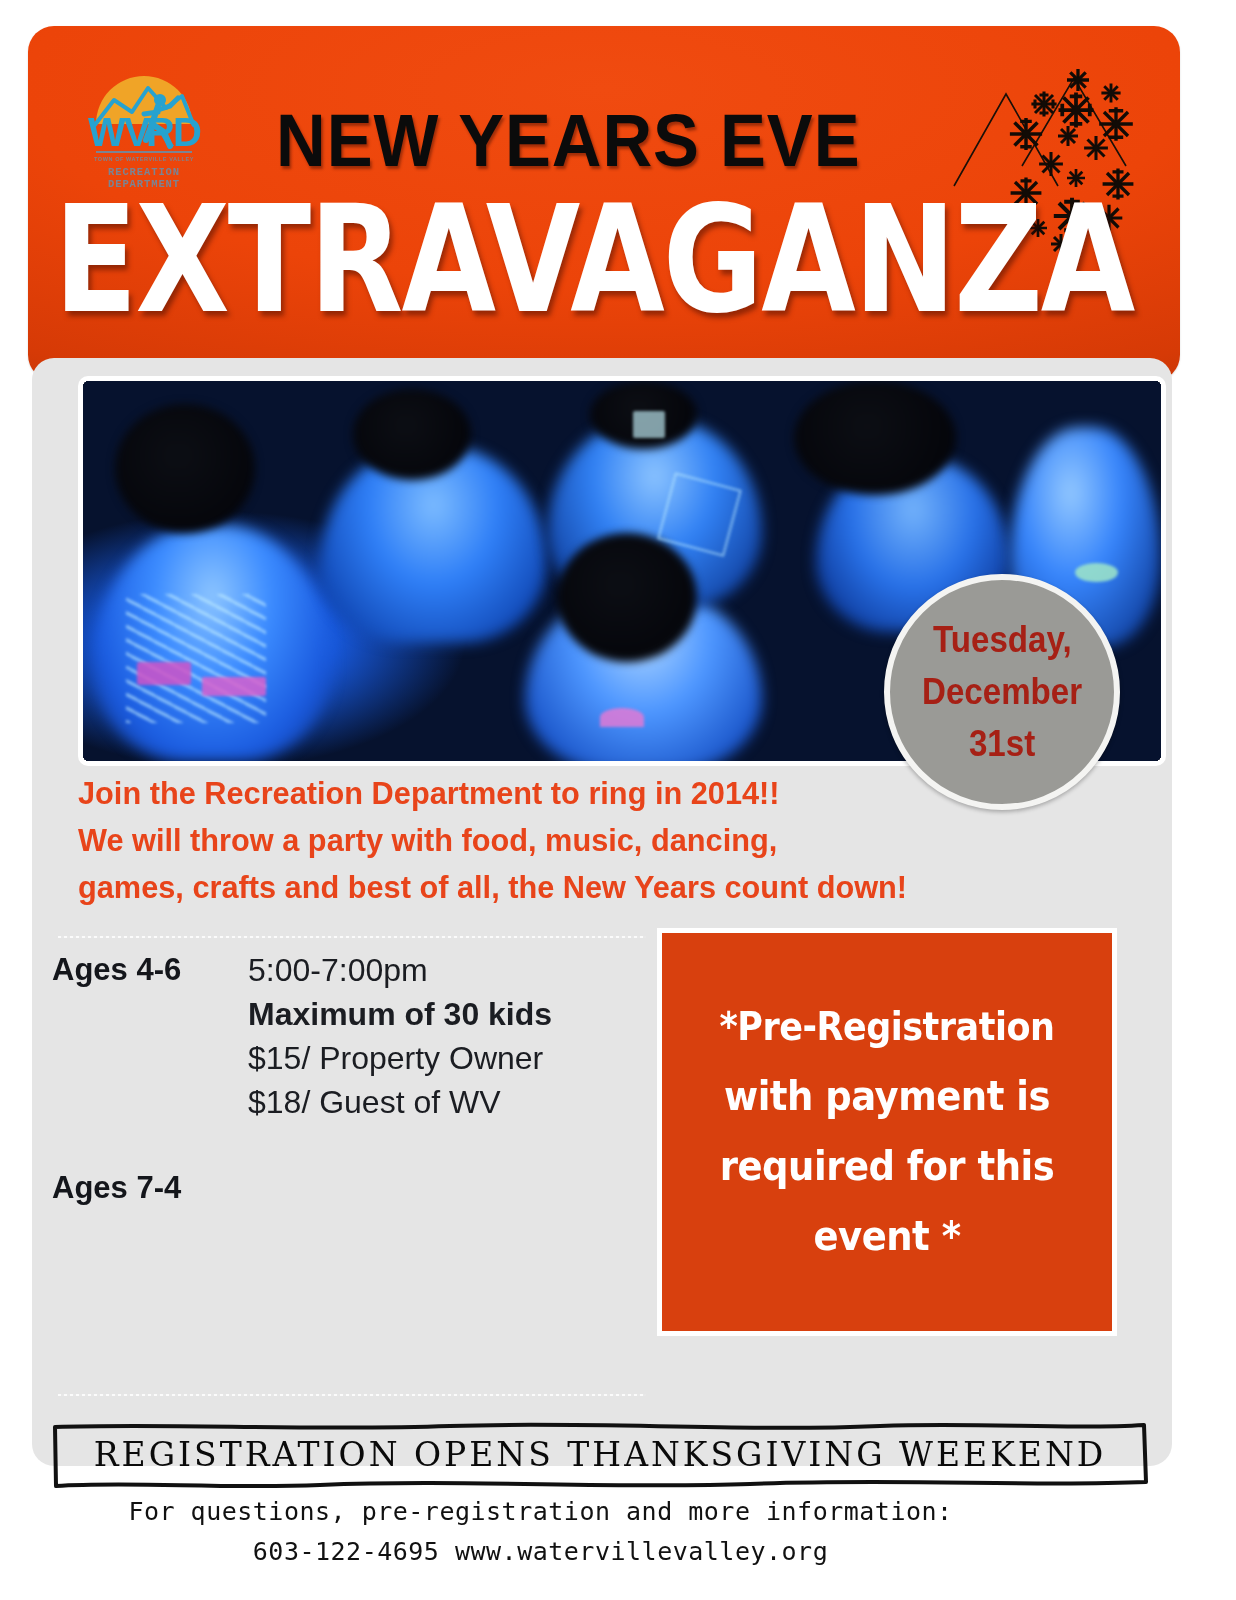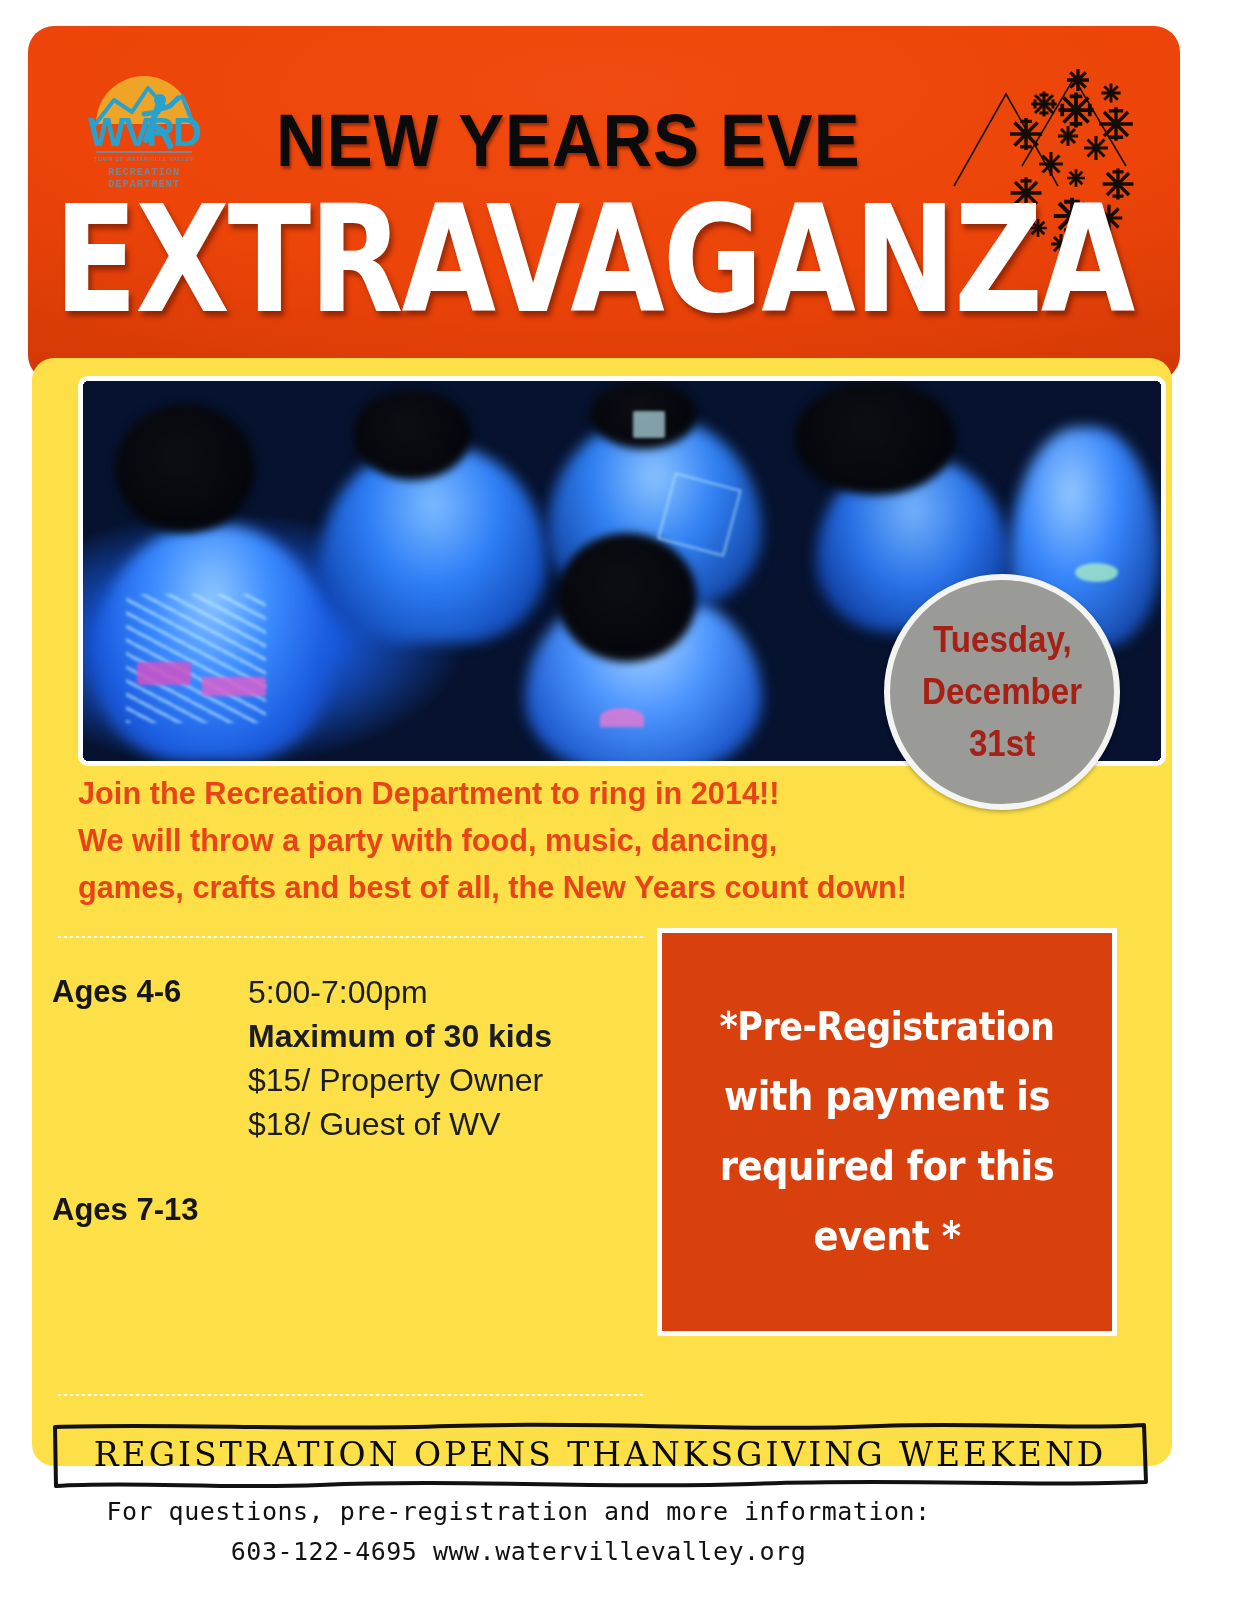--- a/index.html
+++ b/index.html
@@ -124,21 +124,21 @@
         rgba(200,55,10,0.0) 26px, rgba(200,55,10,0.0) 28px);
   }
 
   
   .panel {
     position: absolute;
     left: 32px;
     top: 358px;
     width: 1140px;
     height: 1108px;
-    background: #fde047;
+    background: #e5e5e5;
     border-radius: 22px;
   }
 
   
   .photo-frame {
     position: absolute;
     left: 46px;
     top: 18px;
     width: 1088px;
     height: 390px;
@@ -232,21 +232,21 @@
 
   .divider {
     position: absolute;
     height: 2px;
     background: repeating-linear-gradient(90deg, rgba(255,255,255,0.85) 0 3px, rgba(255,255,255,0.1) 3px 6px);
   }
   .divider-1 { left: 26px; top: 578px; width: 588px; }
   .divider-2 { left: 26px; top: 1036px; width: 588px; }
 
   
-  .ages-block { position: absolute; margin-top: 22px; }
+  .ages-block { position: absolute; }
   .ages-label {
     position: absolute;
     font-family: "Liberation Sans", sans-serif;
     font-weight: bold;
     font-size: 31px;
     color: #14161b;
     white-space: nowrap;
   }
   .ages-lines { position: absolute; }
   .ages-lines div {
@@ -321,20 +321,21 @@
     white-space: nowrap;
   }
 
   
   .footer {
     position: absolute;
     left: 0;
     top: 1492px;
     width: 1037px;
     text-align: center;
+    padding-left: 22px;
   }
   .footer div {
     font-family: "DejaVu Sans Mono", "Liberation Mono", monospace;
     font-size: 25px;
     line-height: 40px;
     color: #111111;
     letter-spacing: 0.5px;
   }
 </style>
 </head>
@@ -588,21 +589,21 @@
       <div class="ages-label">Ages 4-6</div>
       <div class="ages-lines">
         <div>5:00-7:00pm</div>
         <div class="b">Maximum of 30 kids</div>
         <div>$15/ Property Owner</div>
         <div>$18/ Guest of WV</div>
       </div>
     </div>
 
     <div class="ages-block block-2">
-      <div class="ages-label">Ages 7-13</div>
+      <div class="ages-label">Ages 7-4</div>
     </div>
 
     <div class="divider divider-2"></div>
 
     <div class="prereg">
       <div class="prereg-inner">
         <div class="l1">*Pre-Registration</div>
         <div>with payment is</div>
         <div>required for this</div>
         <div>event *</div>

